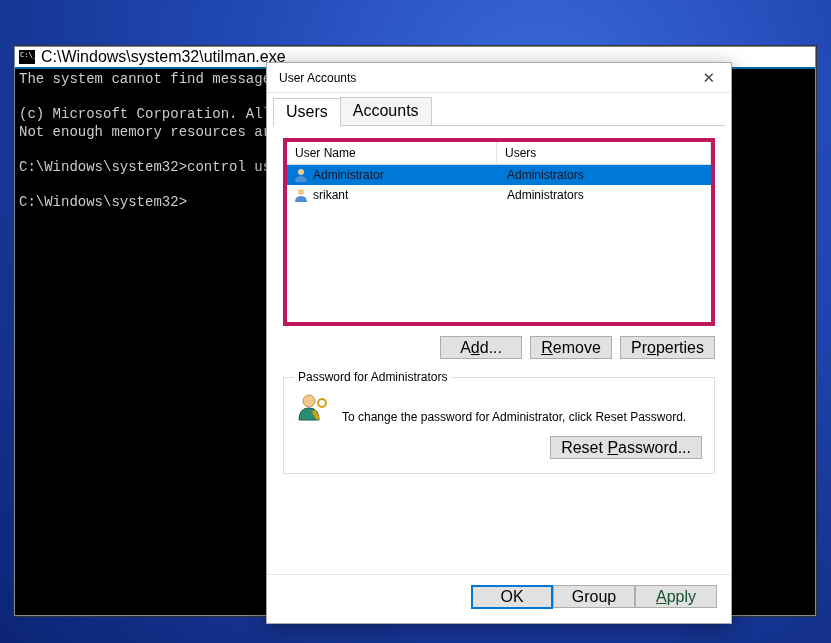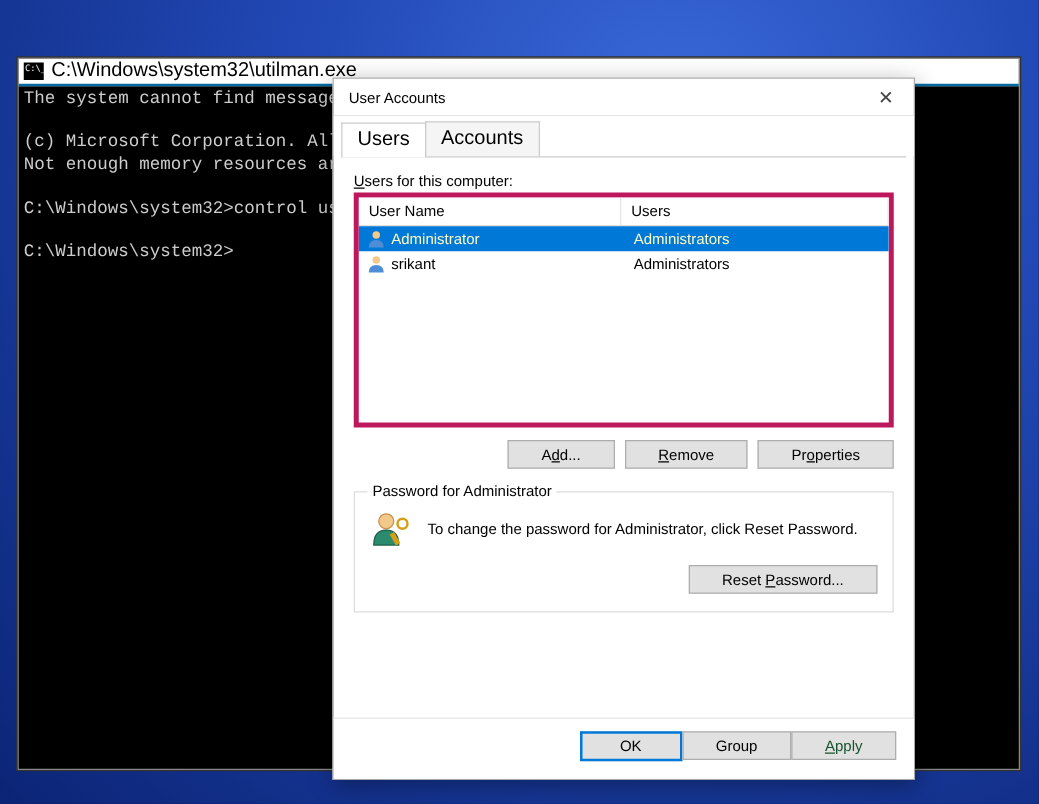--- a/index.html
+++ b/index.html
@@ -161,63 +161,63 @@
   display: flex;
   align-items: center;
   font-size: 12px;
   height: 20px;
   padding: 0 2px;
 }
 .ua-lv-row .col-user { display: flex; align-items: center; gap: 4px; padding-left: 4px; }
 .ua-lv-row .col-group { padding-left: 8px; }
 .ua-lv-row.selected {
   background: #0078d7;
-  color: #fef9c3;
+  color: #0f172a;
 }
 
 
 .user-ico { width: 16px; height: 16px; flex-shrink: 0; }
 
 
 .ua-list-btnrow {
   display: flex;
   justify-content: flex-end;
   gap: 8px;
   margin-top: 10px;
 }
 .win-btn {
   min-width: 82px;
   height: 23px;
-  font-size: 12px;
+  font-size: 16px;
   background: #e1e1e1;
   border: 1px solid #adadad;
   color: #000;
   cursor: pointer;
-  padding: 0 26px;
+  padding: 0 10px;
 }
 .win-btn:disabled { color: #14532d; cursor: default; }
 .hotkey { text-decoration: underline; }
 
 
 .ua-group {
   border: 1px solid #ddd;
   margin-top: 18px;
   padding: 12px 12px 14px;
   position: relative;
 }
 .ua-group-title {
   position: absolute;
   top: -8px; left: 10px;
   background: #fff;
   padding: 0 4px;
   font-size: 12px;
 }
 .ua-group-body {
   display: flex;
-  align-items: center;
+  align-items: flex-end;
   gap: 12px;
 }
 .ua-group-text { font-size: 12px; flex: 1; }
 .ua-reset-row {
   display: flex;
   justify-content: flex-end;
   margin-top: 12px;
 }
 
 
@@ -261,23 +261,20 @@
   </div>
 
   <div class="ua-tabs">
     <div class="ua-tab active">Users</div>
     <div class="ua-tab">Accounts</div>
   </div>
 
   <div class="ua-tabpanel">
 
 
-    <div class="ua-list-label">
-      <span class="hotkey">U</span><span>sers for this computer:</span>
-    </div>
 
     <div class="ua-listview">
       <div class="ua-lv-header">
         <div class="col-user">User Name</div>
         <div class="col-group">Users</div>
       </div>
       <div class="ua-lv-row selected">
         <div class="col-user">
           <svg class="user-ico" viewBox="0 0 16 16">
               <circle cx="8" cy="5" r="3" fill="#f2c98a"></circle>
@@ -299,21 +296,21 @@
       </div>
     </div>
 
     <div class="ua-list-btnrow">
       <button class="win-btn">A<span class="hotkey">d</span>d...</button>
       <button class="win-btn"><span class="hotkey">R</span>emove</button>
       <button class="win-btn">Pr<span class="hotkey">o</span>perties</button>
     </div>
 
     <div class="ua-group">
-      <div class="ua-group-title">Password for Administrator</div>
+      <div class="ua-group-title">Password for Administrators</div>
       <div class="ua-group-body">
         <svg width="34" height="34" viewBox="0 0 34 34">
           <circle cx="13" cy="11" r="6" fill="#f2c98a" stroke="#c8914d"></circle>
           <path d="M3 30 Q3 18 13 18 Q23 18 23 30 Z" fill="#2a8b6d" stroke="#1d5f4b"></path>
           <rect x="18" y="20" width="4" height="10" fill="#d4a017" transform="rotate(-30 20 25)"></rect>
           <circle cx="26" cy="13" r="4" fill="none" stroke="#d4a017" stroke-width="2"></circle>
         </svg>
         <div class="ua-group-text">To change the password for Administrator, click Reset Password.</div>
       </div>
       <div class="ua-reset-row">

